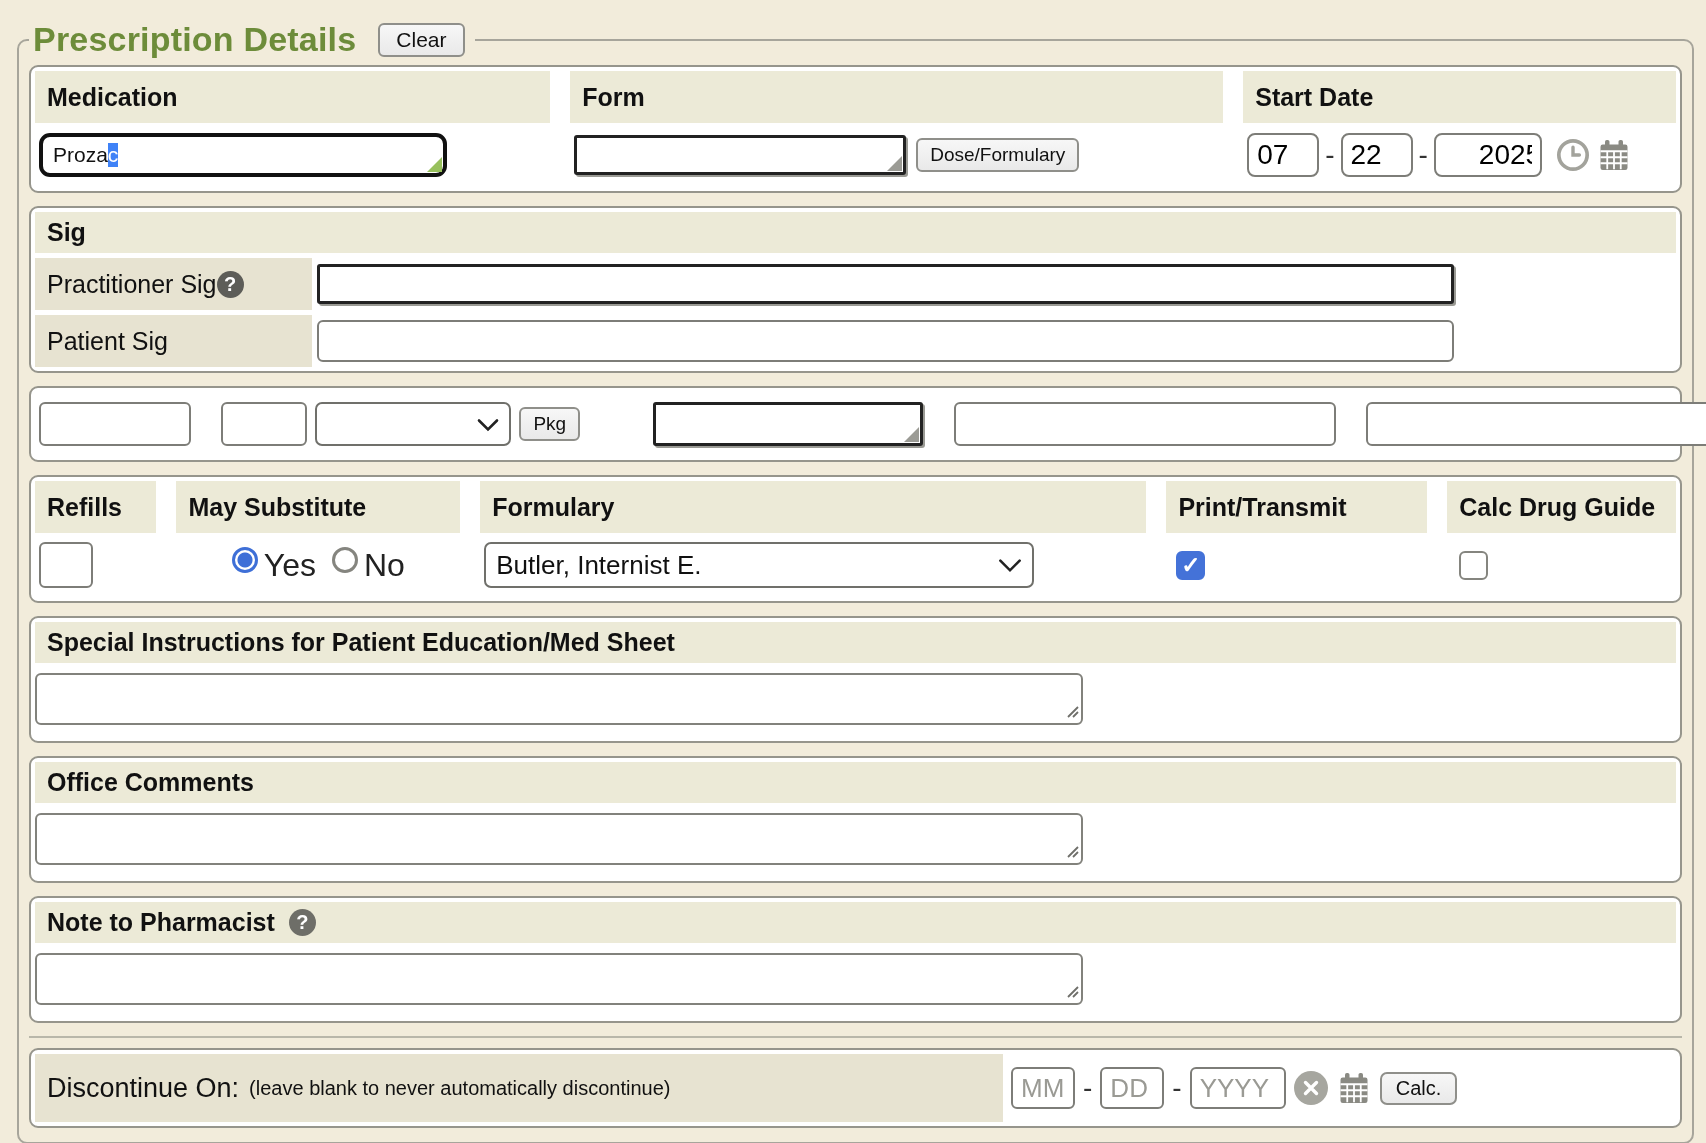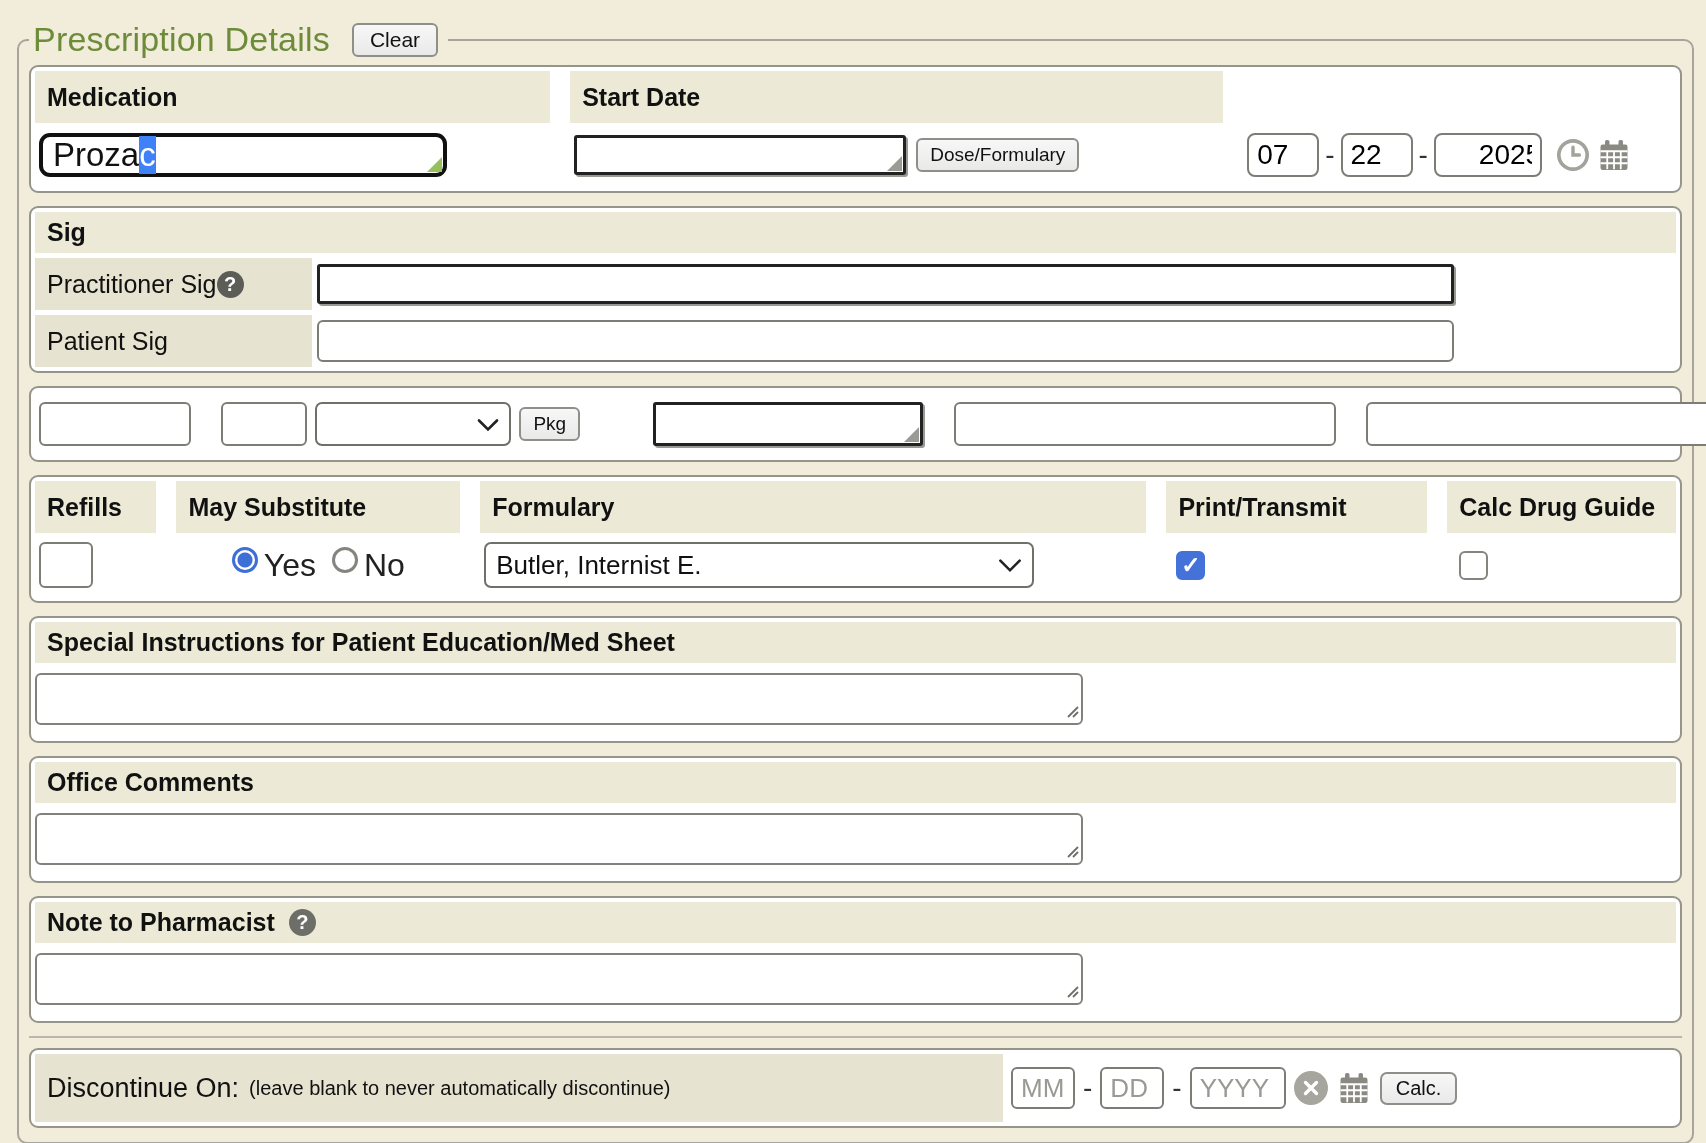--- a/index.html
+++ b/index.html
@@ -1,35 +1,35 @@
 <!DOCTYPE html>
 <html><head>
 <meta charset="utf-8">
 <style>
   html,body{margin:0;padding:0;background:#f2ecdb;font-family:"Liberation Sans",sans-serif;color:#111;}
   body{width:1706px;height:1143px;overflow:hidden;}
   .main-fieldset{position:relative;margin:20px 16px 0 17px;width:1636px;border:2px solid #a7a59b;border-radius:10px;padding:6px 10px 10px 10px;background:transparent;}
   legend.rx-legend{display:flex;align-items:center;gap:22px;padding:0 10px 0 4px;margin-left:0px;}
-  .rx-title{font-size:34px;font-weight:normal;color:#6d8c3a;letter-spacing:.2px;}
+  .rx-title{font-size:34px;font-weight:bold;color:#6d8c3a;letter-spacing:.2px;}
   .btn{display:inline-flex;align-items:center;justify-content:center;background:linear-gradient(#f7f7f7,#e9e9e9);border:2px solid #8f8f8a;border-radius:7px;color:#111;cursor:pointer;}
   .btn-clear{font-size:21px;padding:3px 16px;border-radius:6px;}
   .box{background:#fff;border:2px solid #96958c;border-radius:9px;padding:4px;margin-bottom:13px;position:relative;}
   .hdr{background:#ecead7;font-weight:bold;font-size:25px;padding:6px 12px;display:flex;align-items:center;gap:14px;}
   .lblcell{background:#e7e3d1;font-size:25px;padding:8px 12px;display:flex;align-items:center;}
   .grid{display:grid;gap:20px;}
   .g1{grid-template-columns:31.4% 39.8% auto;}
   .g3{grid-template-columns:9.9% 25.1% 17.1% 23.9% auto;}
   .g4{grid-template-columns:7.4% 17.3% 40.6% 15.9% auto;}
   .cell{min-height:40px;}
   .crow{display:flex;align-items:center;gap:10px;padding:8px 4px 8px 4px;min-height:48px;}
   
   .inp{background:#fff;border:2px solid #7d7d78;border-radius:6px;height:38px;font-size:26px;padding:0 8px;font-family:"Liberation Sans",sans-serif;box-sizing:border-box;}
   .inp::placeholder{color:#9a9a94;}
   .inp-thick{position:relative;background:#fff;border:3px solid #222;border-radius:3px;box-shadow:2px 2px 0 #9a9a94;height:40px;box-sizing:border-box;}
-  .med-input{position:relative;width:408px;height:44px;border:4px solid #111;border-radius:11px;background:#fff;display:flex;align-items:center;padding:0 10px;font-size:33px;box-sizing:border-box;}
+  .med-input{position:relative;width:408px;height:44px;border:4px solid #111;border-radius:11px;background:#fff;display:flex;align-items:center;padding:0 10px;font-size:21px;box-sizing:border-box;}
   .med-sel{background:#3f82f7;color:#fff;}
   .grip-tri{position:absolute;right:1px;bottom:1px;width:0;height:0;border-left:15px solid transparent;border-bottom:15px solid #9b9b95;}
   .grip-tri.green{border-bottom-color:#97c05c;}
   .fake-select{position:relative;background:#fff;border:2px solid #70706b;border-radius:7px;height:44px;display:flex;align-items:center;font-size:26px;padding:0 56px 0 10px;box-sizing:border-box;}
   .fake-select .chev{position:absolute;right:10px;top:50%;transform:translateY(-50%);}
   .ta-wrap{position:relative;width:1048px;}
   textarea.ta{width:100%;height:52px;resize:none;border:2px solid #82827c;border-radius:6px;font-size:24px;font-family:"Liberation Sans",sans-serif;box-sizing:border-box;padding:4px 8px;}
   .ta-grip{position:absolute;right:3px;bottom:6px;pointer-events:none;}
   
   .help-badge{display:inline-flex;align-items:center;justify-content:center;width:27px;height:27px;border-radius:50%;background:#5d5d58;color:#fff;font-size:20px;font-weight:bold;}
@@ -57,20 +57,21 @@
 
 <fieldset class="main-fieldset">
   <legend class="rx-legend">
     <span class="rx-title">Prescription Details</span>
     <button class="btn btn-clear">Clear</button>
   </legend>
 
   <div class="box">
     <div class="grid g1">
       <div class="hdr cell">Medication</div>
+      <div class="hdr cell">Form</div>
       <div class="hdr cell">Start Date</div>
     </div>
     <div class="grid g1">
       <div class="crow">
         <div class="med-input">
           <span>Proza</span>
             <span class="med-sel">c</span>
           <i class="grip-tri green"></i>
         </div>
       </div>

